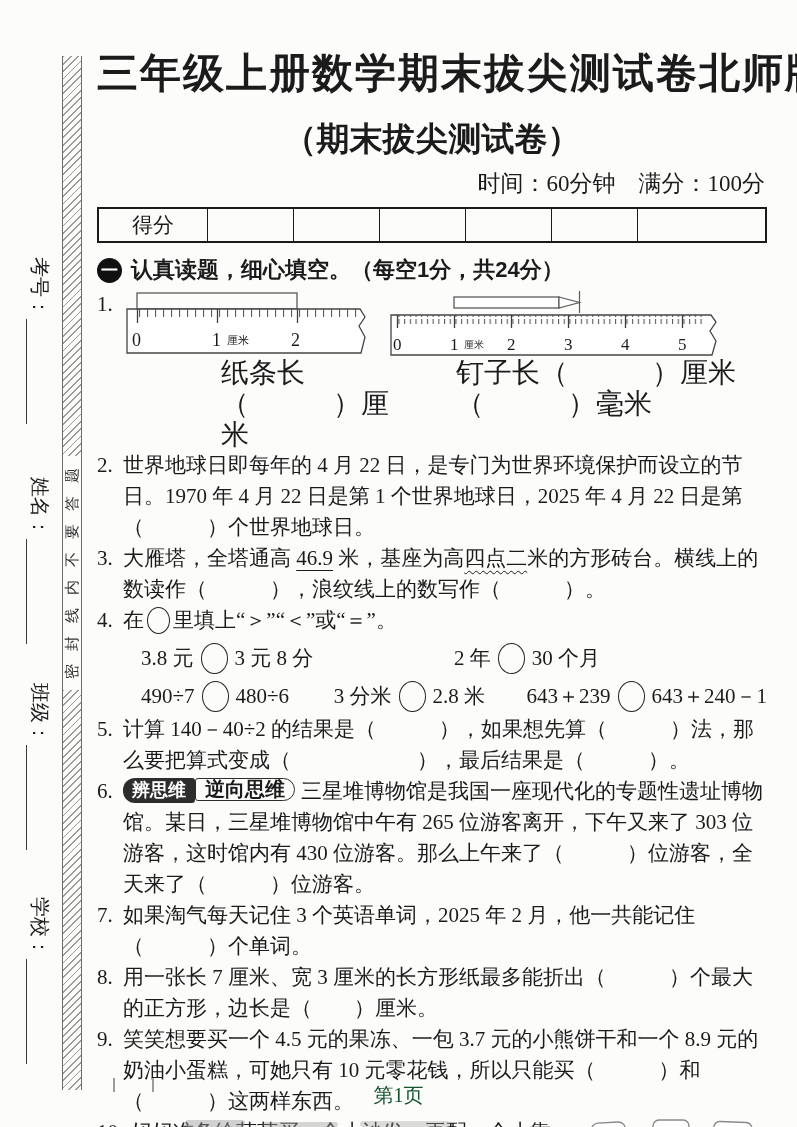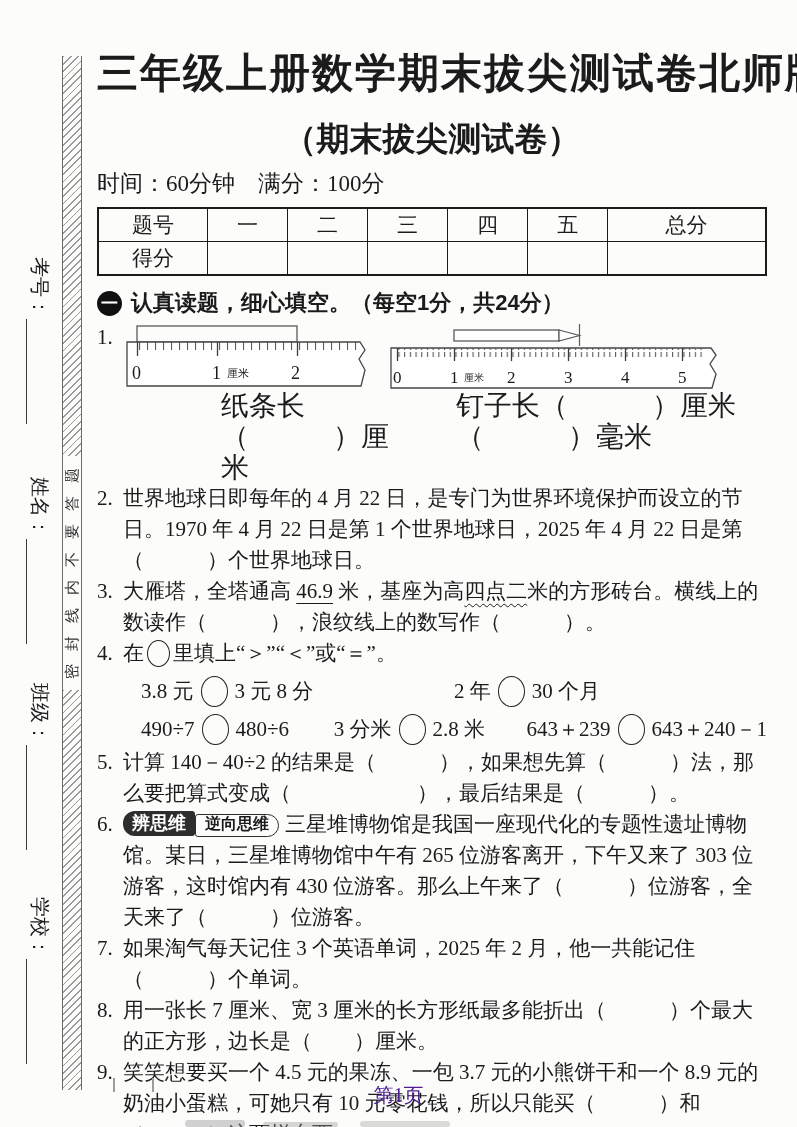--- a/index.html
+++ b/index.html
@@ -23,21 +23,21 @@
   .hatch{flex:1;width:100%;
     background:repeating-linear-gradient(135deg,#9a9a9a 0 1.3px,transparent 1.3px 5.2px);}
   .seal-chars{display:flex;flex-direction:column-reverse;padding:5px 0;}
   .seal-chars span{font-size:15px;line-height:15px;color:#2e2e2e;transform:rotate(-90deg);margin:6.5px 0;}
   
   .main{position:absolute;left:97px;top:40px;width:670px;}
   .title{font-family:"Liberation Sans","DejaVu Sans",sans-serif;font-weight:900;
     font-size:41px;letter-spacing:2px;white-space:nowrap;margin:6px 0 0 0;}
   .subtitle{font-family:"Liberation Sans","DejaVu Sans",sans-serif;font-weight:800;
     font-size:33px;text-align:center;margin-top:16px;}
-  .time-info{font-size:23px;text-align:left;margin:6px 2px 8px 0;}
+  .time-info{font-size:23px;text-align:right;margin:6px 2px 8px 0;}
   table.score{width:100%;border-collapse:collapse;border:2px solid #1b1b1b;margin-top:4px;}
   table.score td{border:1.5px solid #1b1b1b;height:32px;text-align:center;font-size:21px;padding:0;}
   table.score td.lab{width:108px;}
   .sec-head{display:flex;align-items:center;gap:9px;margin:12px 0 4px 0;
     font-family:"Liberation Sans","DejaVu Sans",sans-serif;font-weight:800;font-size:22px;}
   .sec-icon{width:25px;height:25px;border-radius:50%;background:#101010;color:#fff;
     display:flex;align-items:center;justify-content:center;font-size:17px;flex:0 0 25px;font-weight:700;}
   
   .q{display:flex;font-size:21px;line-height:31px;}
   .qnum{flex:0 0 26px;}
@@ -52,24 +52,24 @@
   .cmp-rows{padding-left:18px;}
   .cmp-row{display:flex;margin:7px 0 2px 0;}
   .cmp-row .cmp{flex:1;display:flex;align-items:center;white-space:nowrap;}
   .circle{display:inline-block;width:25px;height:29px;border:1.6px solid #232323;border-radius:50%;
     margin:0 7px;vertical-align:-9px;}
   .circle.sm{width:21px;height:25px;margin:0 3px;vertical-align:-7px;}
   .badge-dark{background:#2d2d2d;color:#fff;border-radius:12px 3px 3px 12px;padding:1px 9px;
     font-family:"Liberation Sans","DejaVu Sans",sans-serif;font-weight:700;font-size:18px;
     display:inline-block;line-height:23px;vertical-align:2px;}
   .badge-light{border:1.5px solid #2d2d2d;border-radius:3px 12px 12px 3px;padding:0 9px;
-    font-family:Liberation Mono, monospace;font-weight:700;font-size:16px;
+    font-family:Liberation Sans, sans-serif;font-weight:700;font-size:20px;
     display:inline-block;line-height:21px;vertical-align:2px;margin-right:6px;}
   .q10-fig{float:right;margin:2px 0 0 8px;}
-  .footer{position:absolute;left:0;right:0;top:1082px;text-align:center;font-size:20px;color:#4c1d95;}
+  .footer{position:absolute;left:0;right:0;top:1082px;text-align:center;font-size:20px;color:#14532d;}
   .mark{position:absolute;background:#9c9c9c;}
   svg text{font-family:"Liberation Serif","DejaVu Serif",serif;fill:#1b1b1b;}
 </style>
 </head>
 <body>
 
 <div class="side-label" style="top:350px;">
   <span>考号：</span>
     <span class="blank"></span>
 </div>
@@ -102,29 +102,20 @@
 </div>
 
 <div class="main">
 
   <div class="title">三年级上册数学期末拔尖测试卷北师版</div>
   <div class="subtitle">（期末拔尖测试卷）</div>
   <div class="time-info">时间：60分钟　满分：100分</div>
 
   <table class="score">
     <tbody>
-        <tr>
-      <td class="lab">题号</td>
-      <td>一</td>
-      <td>二</td>
-      <td>三</td>
-      <td>四</td>
-      <td>五</td>
-      <td>总分</td>
-    </tr>
     <tr>
       <td class="lab">得分</td>
       <td></td>
       <td></td>
       <td></td>
       <td></td>
       <td></td>
       <td></td>
     </tr>
   </tbody>

